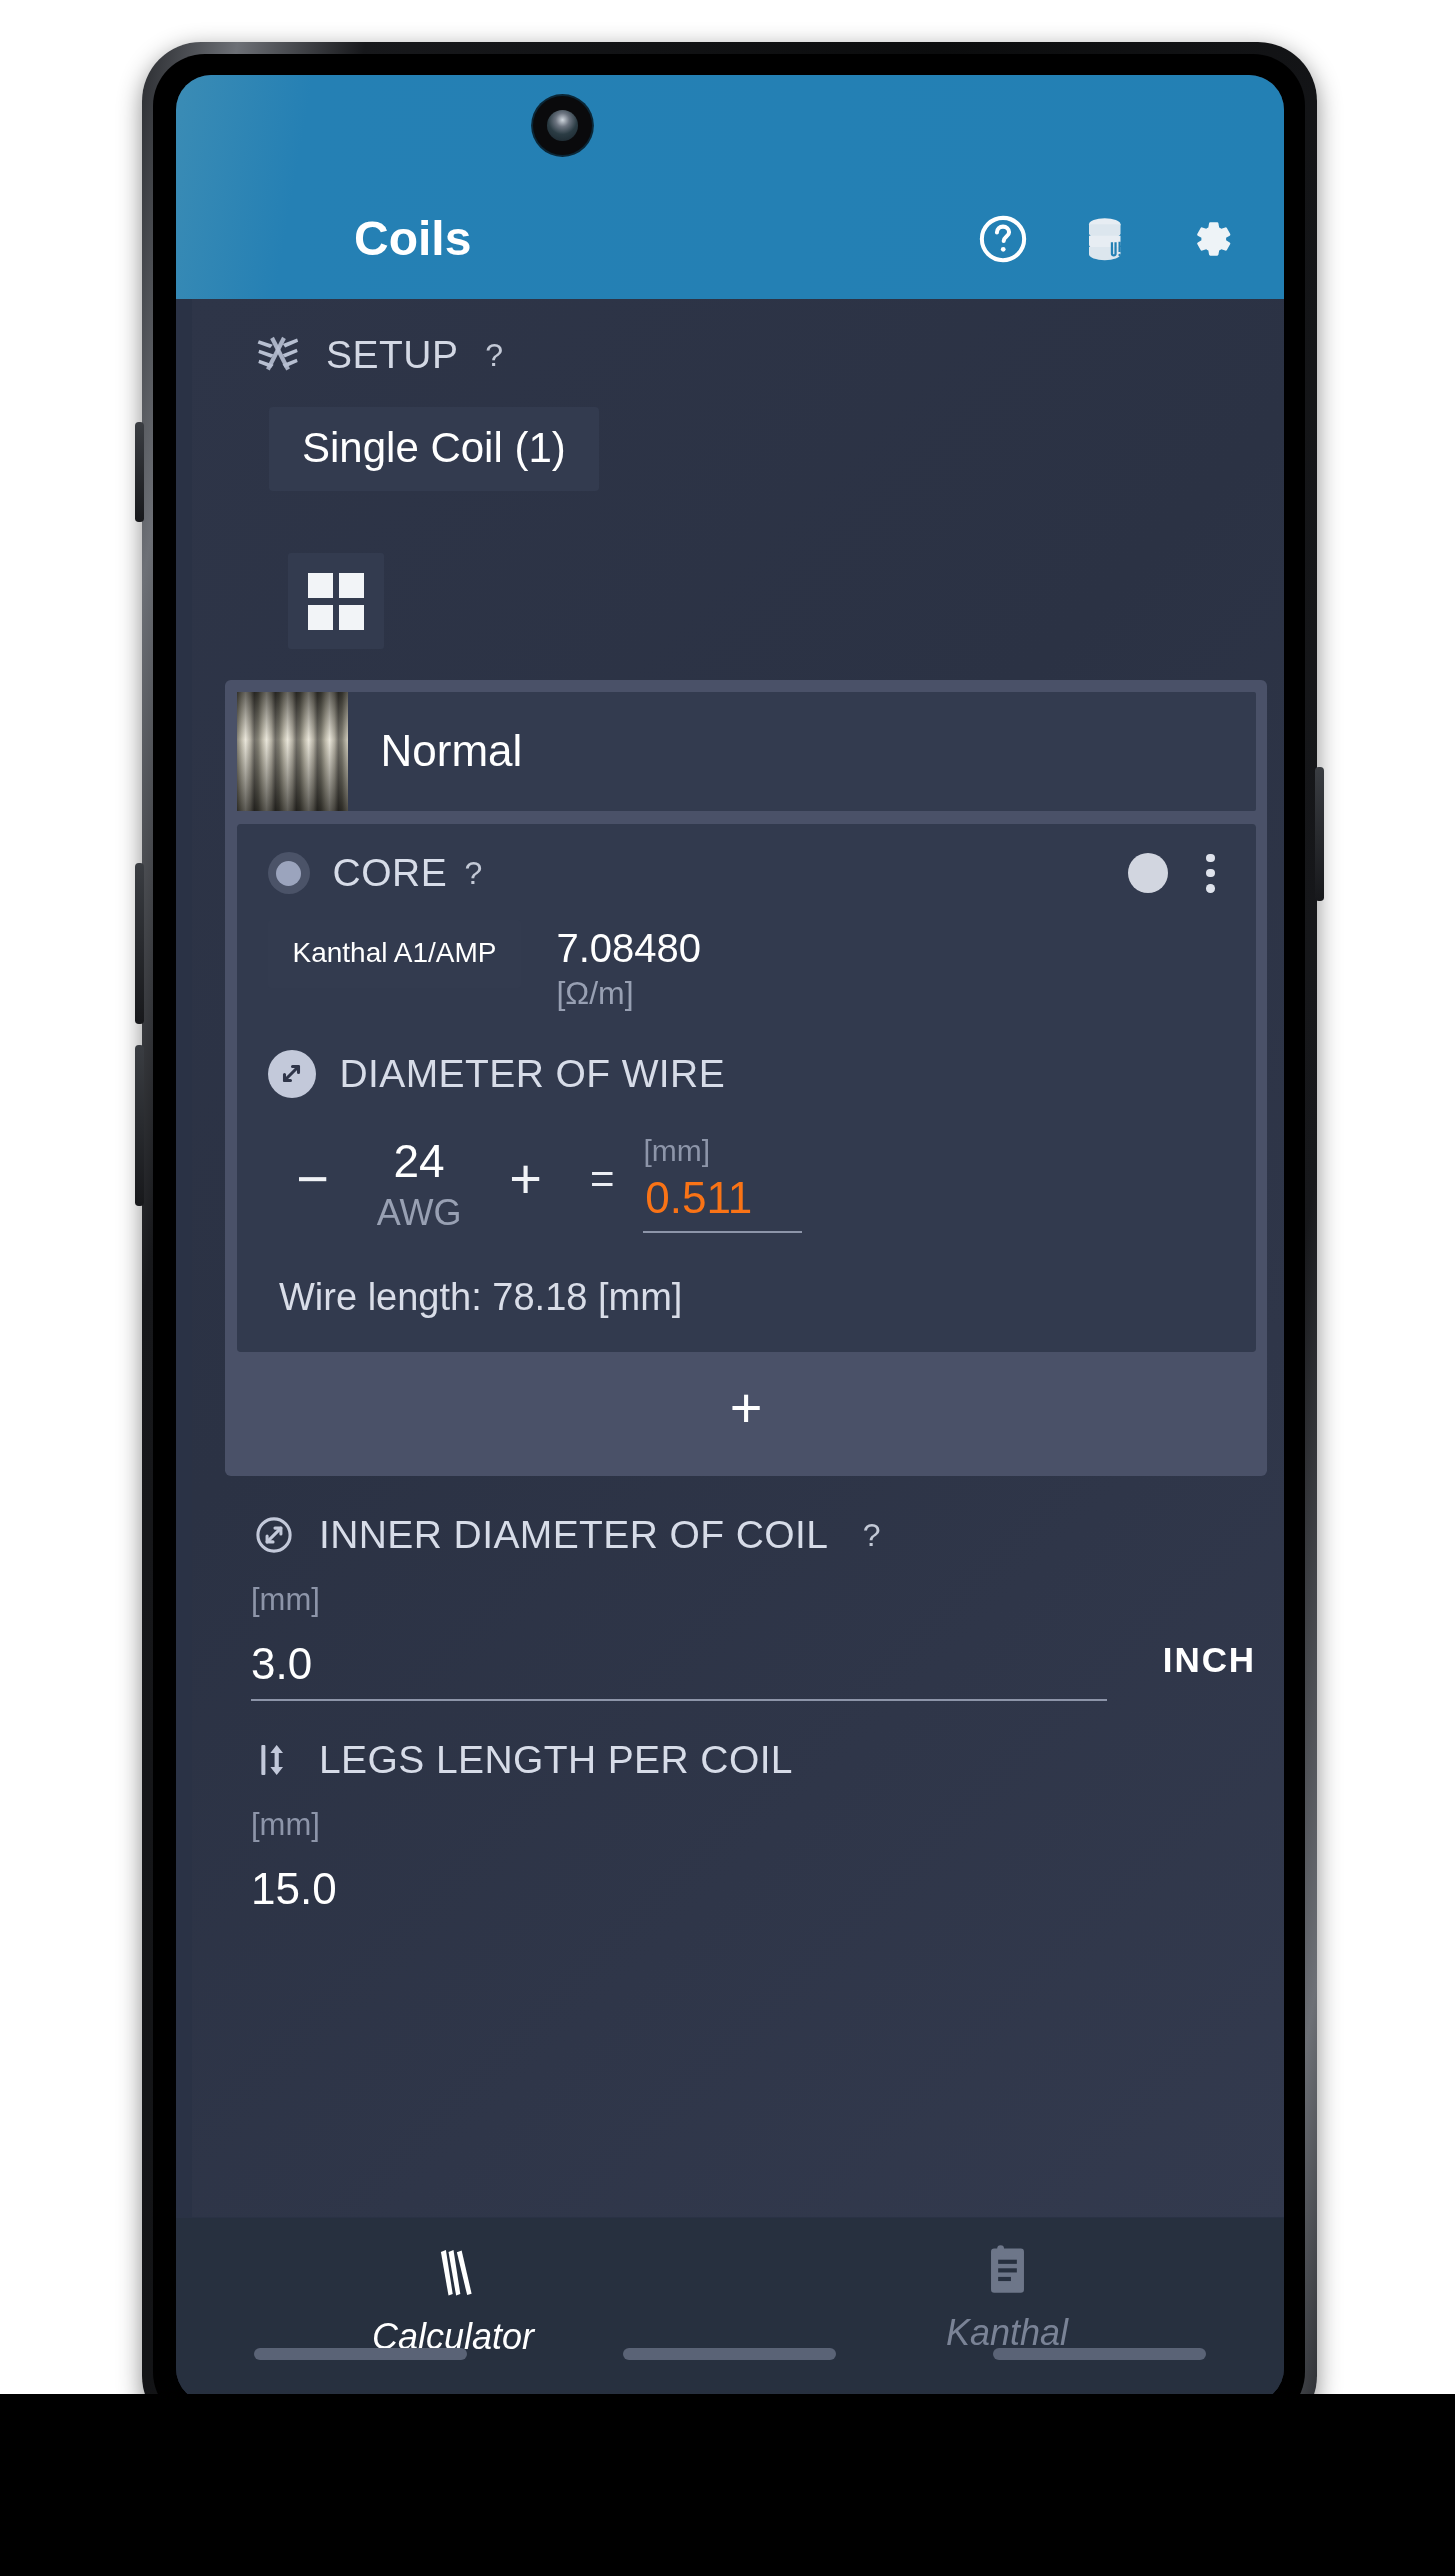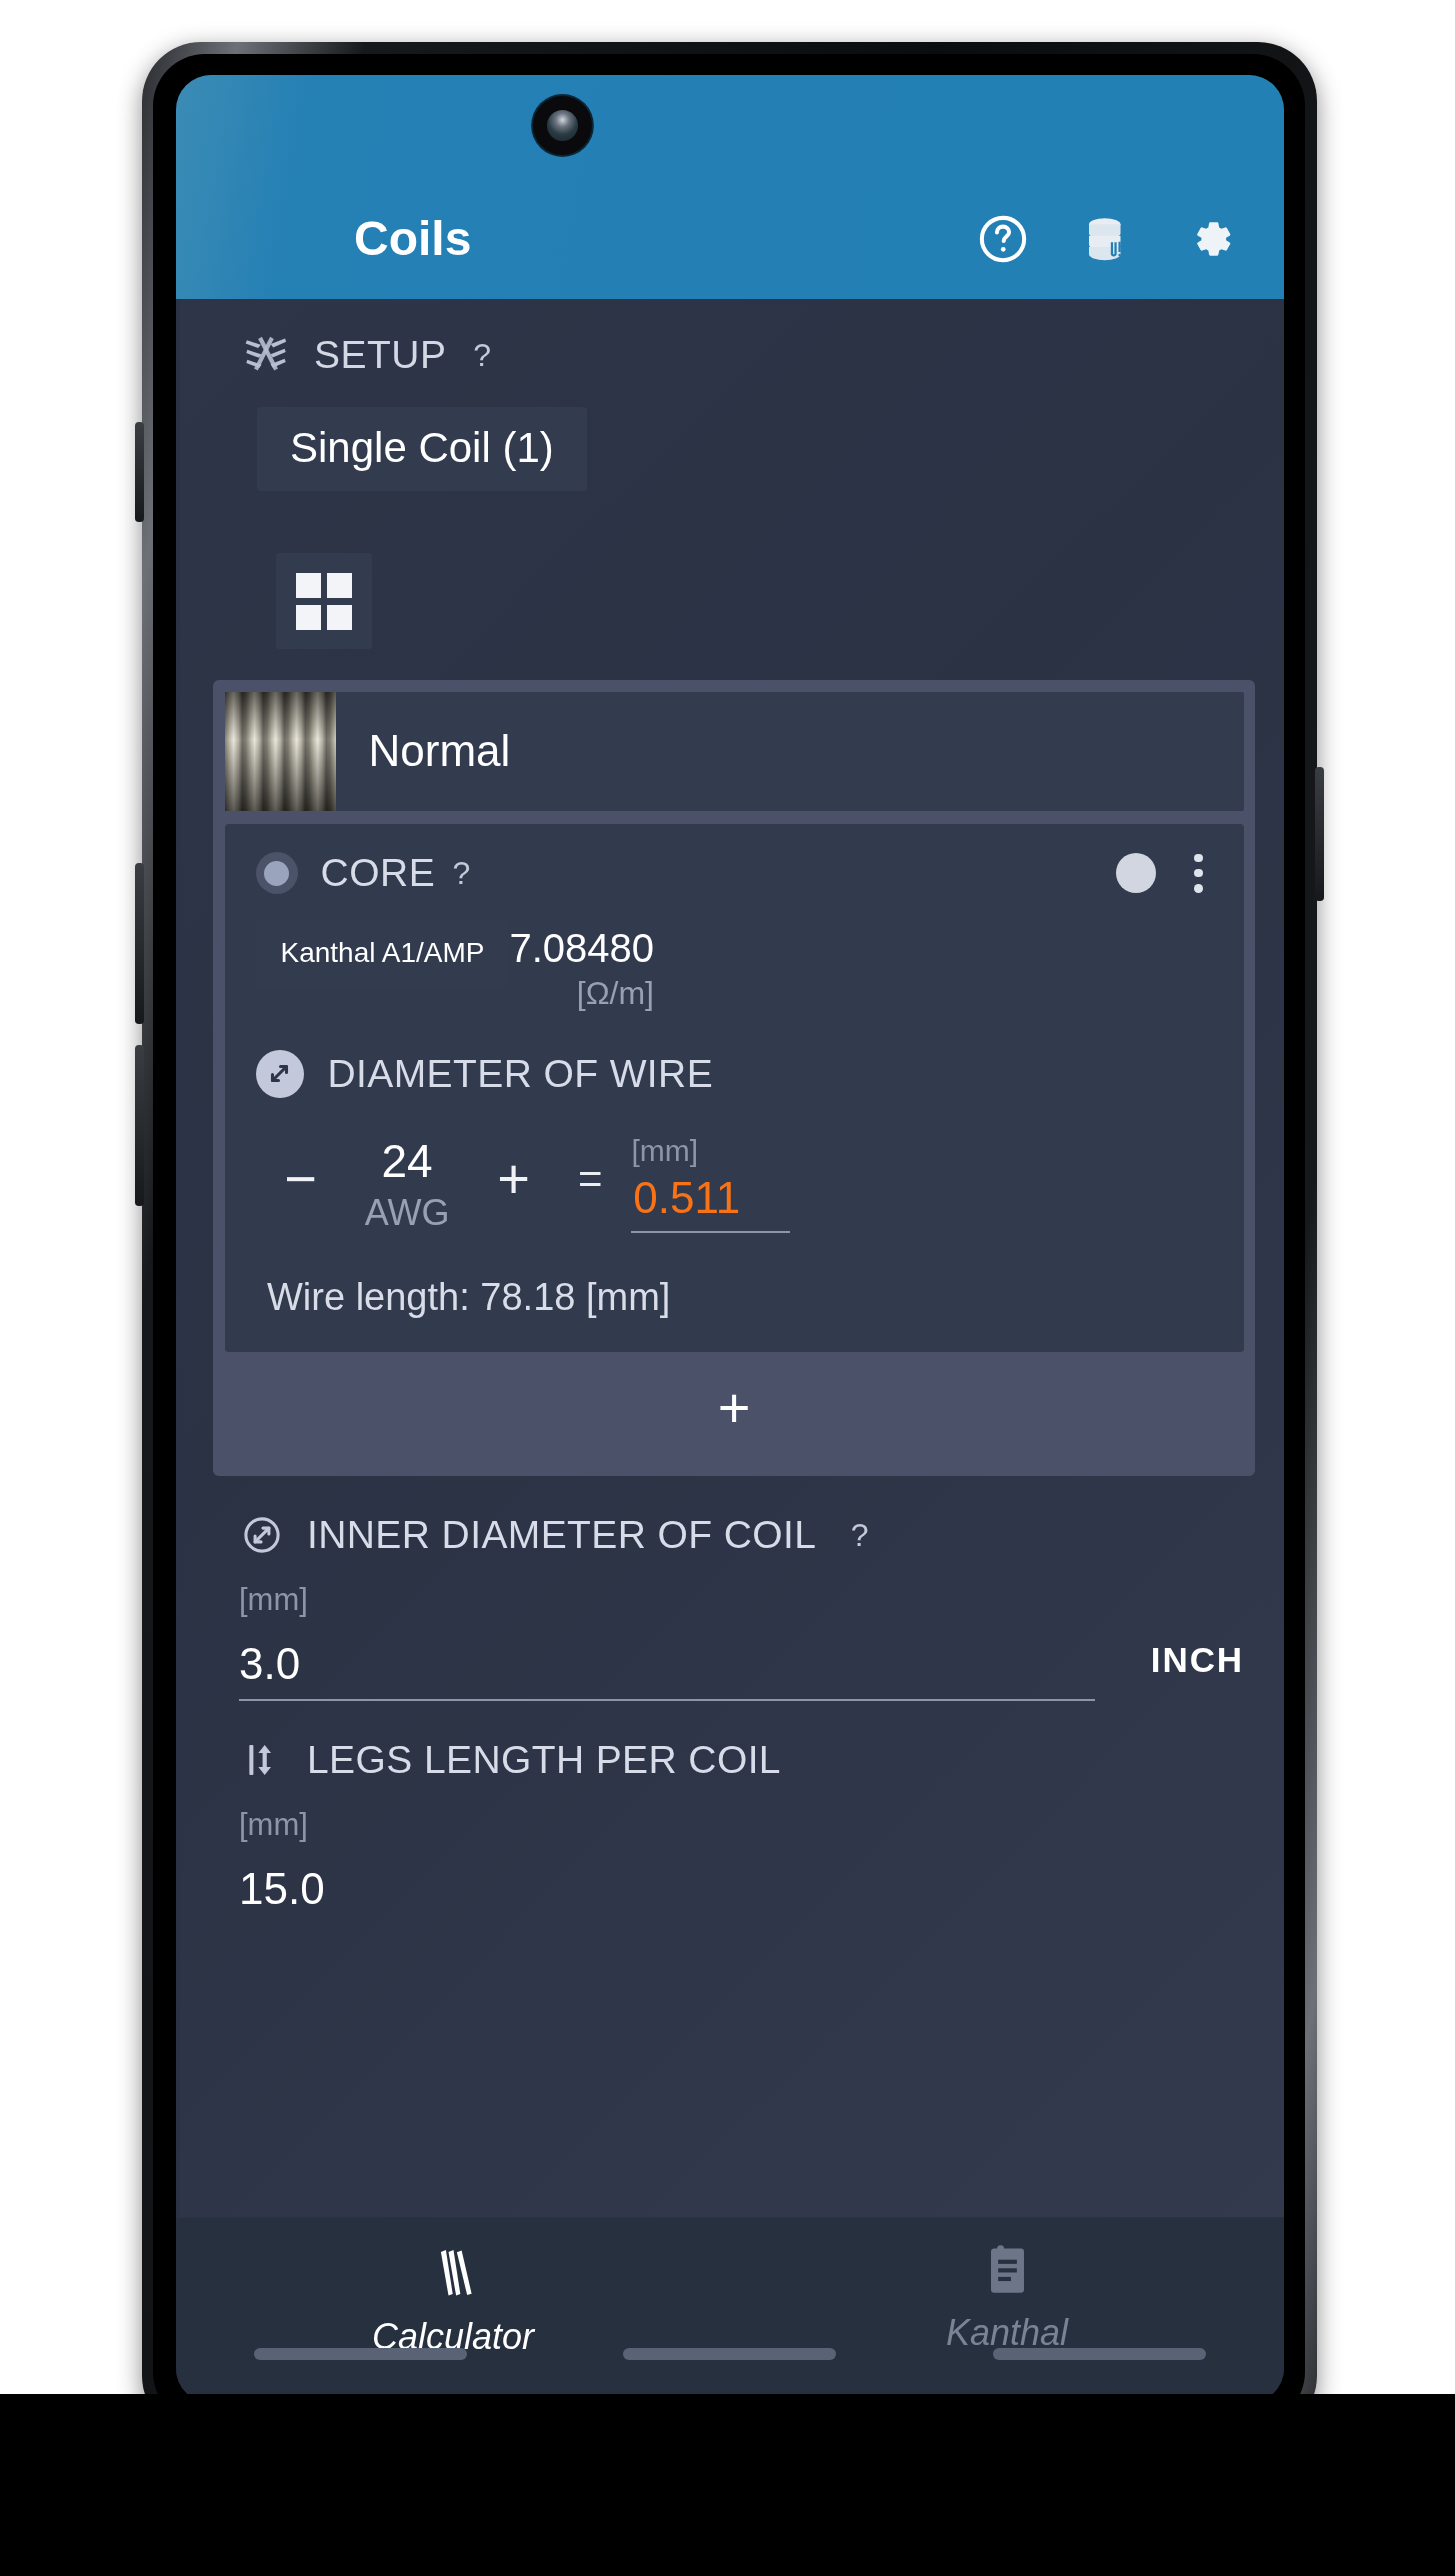--- a/index.html
+++ b/index.html
@@ -104,21 +104,21 @@
     position: absolute;
     left: 14.4px; top: 14.4px;
     width: 31px; height: 31px;
     border-radius: 50%;
     background: radial-gradient(circle at 50% 32%, #cfd6dd 0%, #6c7480 26%, #2b3c44 55%, #17222a 100%);
   }
 
   
   .content {
     position: absolute;
-    left: 4px; top: 224px;
+    left: 16px; top: 224px;
     width: 1108px; height: 1918px;
     background: linear-gradient(135deg, #2e3548 0%, #2b3244 40%, #333a4e 100%);
     overflow: hidden;
   }
 
   .section-head {
     display: flex;
     align-items: center;
     gap: 21px;
     padding: 0 0 0 59px;
@@ -231,21 +231,22 @@
     margin-top: 25px;
   }
   .material-select {
     background: #333b4f;
     border-radius: 2.9px;
     padding: 17.3px 25px 19px 25px;
     color: #ffffff;
     font-size: 28px;
   }
   .ohm-block {
-    text-align: right;
+    margin-left: 35px;
+    text-align: left;
     padding-top: 5.8px;
   }
   .ohm-val { color: #ffffff; font-size: 40px; }
   .ohm-unit { color: #98a0b3; font-size: 32px; margin-top: 3.8px; }
 
   .diam-head {
     display: flex;
     align-items: center;
     margin-top: 38px;
     gap: 24px;

